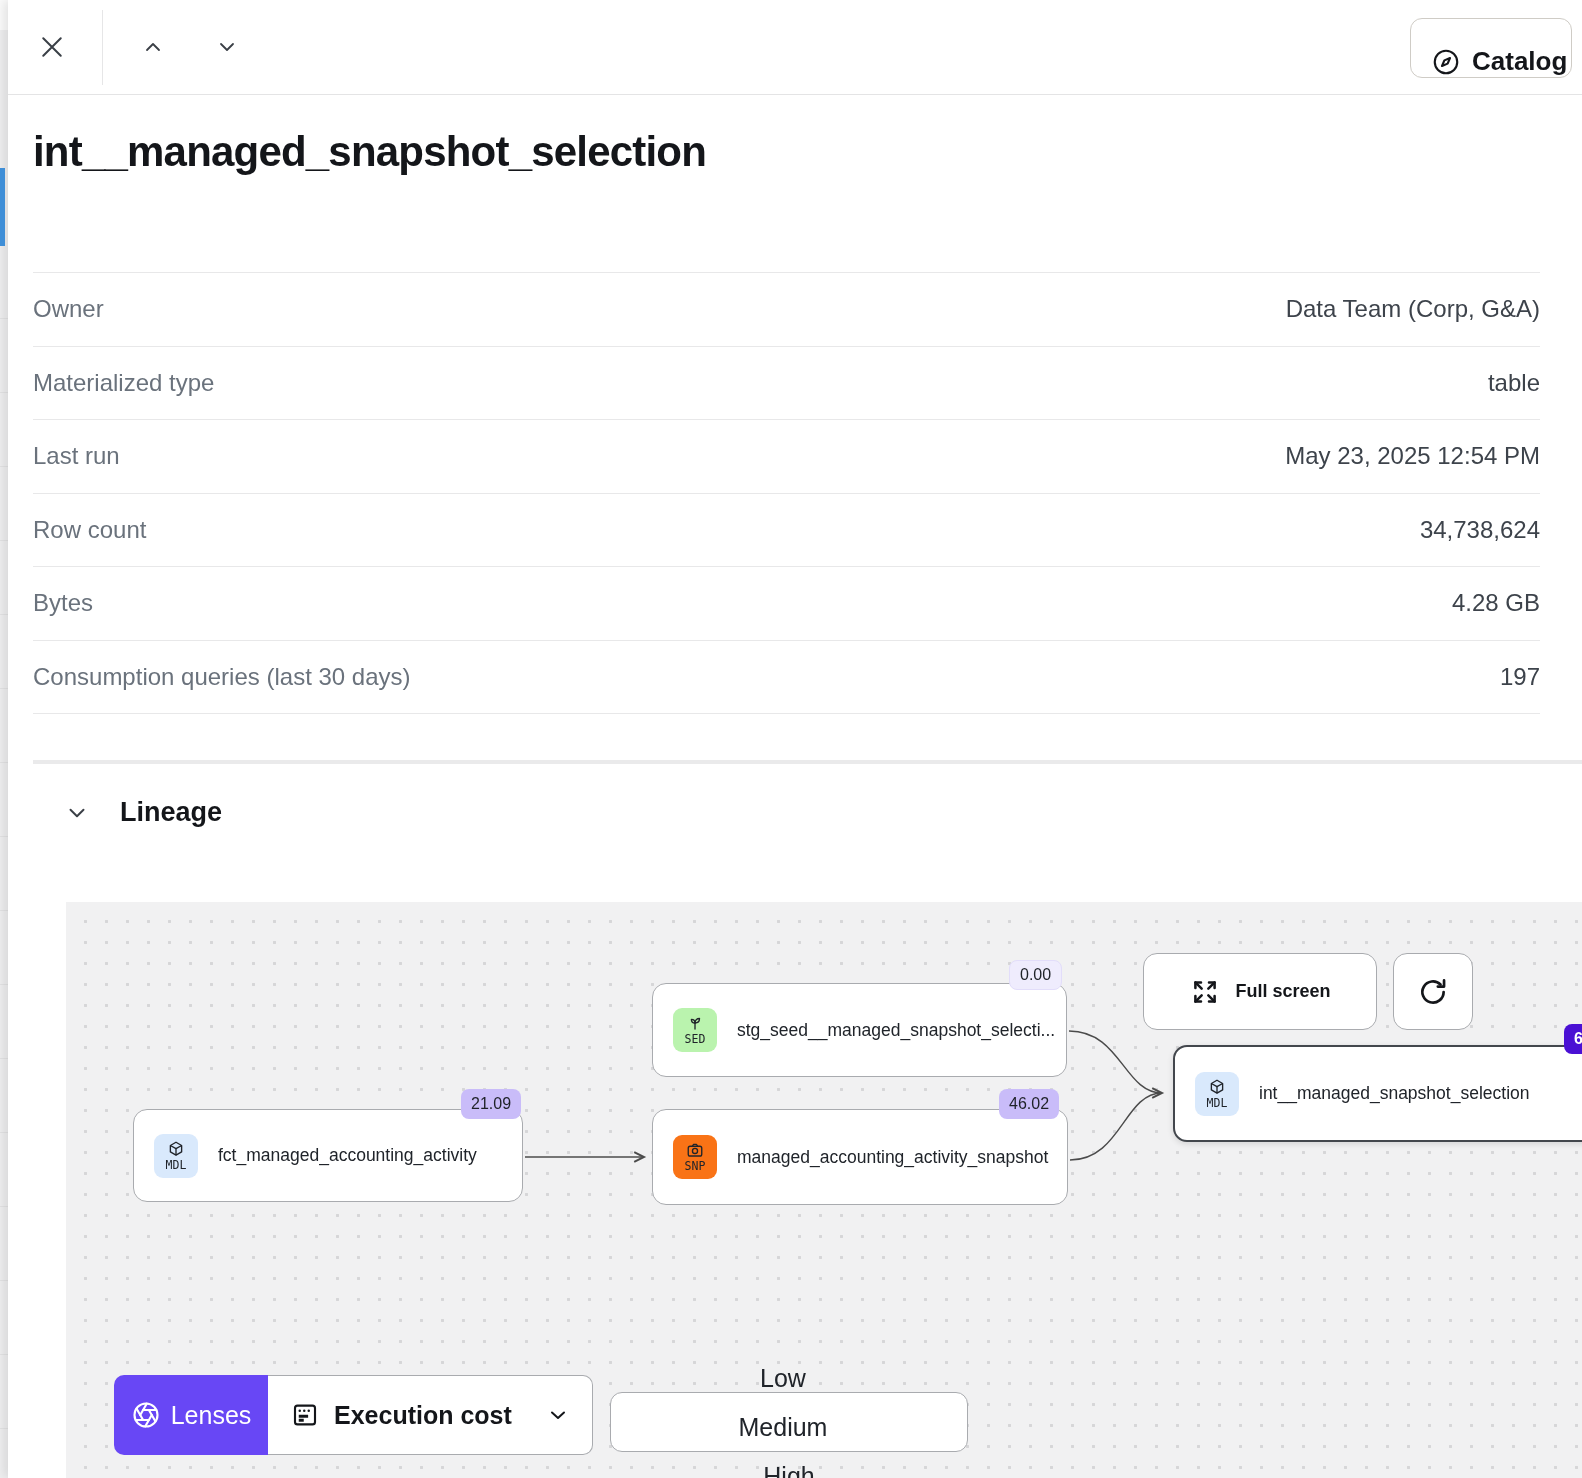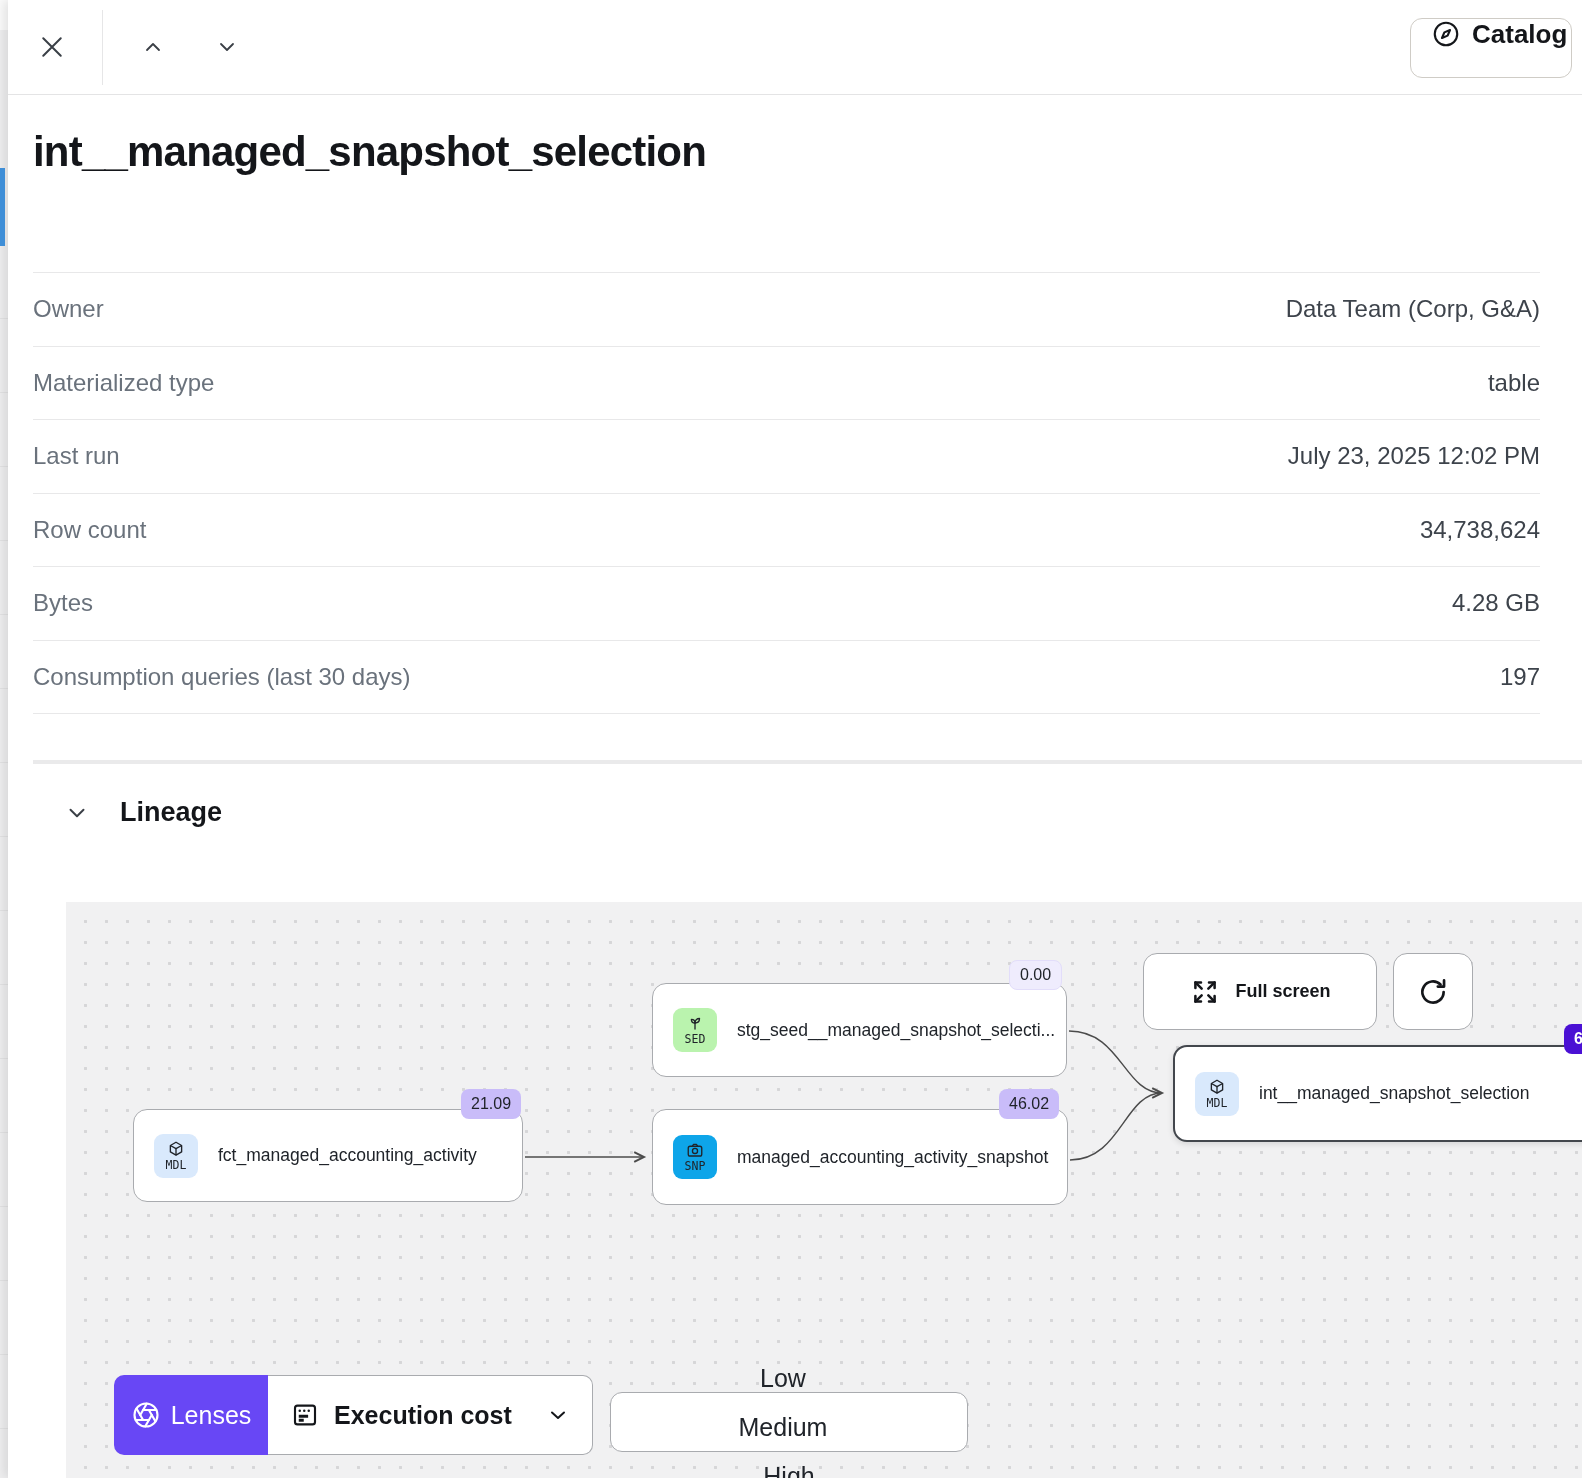--- a/index.html
+++ b/index.html
@@ -19,21 +19,21 @@
     box-shadow:-4px 0 10px rgba(0,0,0,.10); }
 
   
   .topbar { position:absolute; left:0; top:0; width:100%; height:95px; background:#fff; border-bottom:1px solid #e4e4e5; }
   .icon-btn { position:absolute; background:none; border:none; cursor:pointer; display:flex; align-items:center; justify-content:center; }
   .btn-close { left:24px; top:27px; width:40px; height:40px; }
   .vdiv { position:absolute; left:94px; top:10px; width:1px; height:75px; background:#e6e6e7; }
   .btn-prev { left:125px; top:30px; width:40px; height:34px; }
   .btn-next { left:199px; top:30px; width:40px; height:34px; }
   .btn-catalog { position:absolute; left:1402px; top:18px; width:162px; height:60px; background:#fff;
-    border:1.5px solid #cfccc6; border-radius:12px; display:flex; align-items:flex-start; gap:11px;
+    border:1.5px solid #cfccc6; border-radius:12px; display:flex; align-items:flex-end; gap:11px;
     padding-left:20px; cursor:pointer; }
   .btn-catalog span { font-size:26px; font-weight:600; color:#14161a; }
 
   
   .page-title { position:absolute; left:25px; top:128px; font-size:42px; font-weight:700;
     letter-spacing:-0.8px; color:#14161a; }
 
   
   .details { position:absolute; left:25px; top:272px; width:1507px; border-top:1px solid #e8e8e9; }
   .drow { height:73.5px; border-bottom:1px solid #e8e8e9; display:flex; align-items:center; justify-content:space-between; }
@@ -54,21 +54,21 @@
   .edges { position:absolute; left:0; top:0; pointer-events:none; }
 
   .node { position:absolute; background:#fff; border:1.5px solid #a9abaf; border-radius:14px;
     display:flex; align-items:center; padding-left:20px; gap:20px; cursor:pointer; }
   .node.selected { border:2.5px solid #43474d; box-shadow:0 2px 6px rgba(0,0,0,.12); }
   .node-icon { width:44px; height:44px; border-radius:9px; display:flex; flex-direction:column;
     align-items:center; justify-content:center; flex:0 0 44px; }
   .node-icon .tlabel { font-family:"DejaVu Sans Mono","Liberation Mono",monospace; font-size:11.5px; color:#20242a; line-height:1; margin-top:2px; }
   .icon-mdl { background:#d9e9fc; }
   .icon-sed { background:#baf3ae;text-align:center; }
-  .icon-snp { background:#0ea5e9; }
+  .icon-snp { background:#f97316; }
   .node-label { font-size:17.5px; color:#20242a; white-space:nowrap; }
 
   .cost-badge { position:absolute; height:30px; border-radius:8px; display:flex; align-items:center;
     justify-content:center; font-size:16px; padding:0 10px; color:#1f2228; font-weight:500; z-index:3; }
   .cost-low { background:#efecfd; border:1px solid #e2ddfa; }
   .cost-medium { background:#c9bcf9; }
   .cost-high { background:#4a10d4; color:#fff; font-weight:600; justify-content:flex-start; }
 
   .btn-fullscreen { position:absolute; left:1077px; top:51px; width:234px; height:77px; background:#fff;
     border:1.5px solid #a9abaf; border-radius:14px; display:flex; align-items:center; justify-content:center;
@@ -144,21 +144,21 @@
       <div class="drow">
         <span class="dlabel">Owner</span>
         <span class="dvalue">Data Team (Corp, G&amp;A)</span>
       </div>
       <div class="drow">
         <span class="dlabel">Materialized type</span>
         <span class="dvalue">table</span>
       </div>
       <div class="drow">
         <span class="dlabel">Last run</span>
-        <span class="dvalue">July 23, 2025 12:02 PM</span>
+        <span class="dvalue">May 23, 2025 12:54 PM</span>
       </div>
       <div class="drow">
         <span class="dlabel">Row count</span>
         <span class="dvalue">34,738,624</span>
       </div>
       <div class="drow">
         <span class="dlabel">Bytes</span>
         <span class="dvalue">4.28 GB</span>
       </div>
       <div class="drow">

